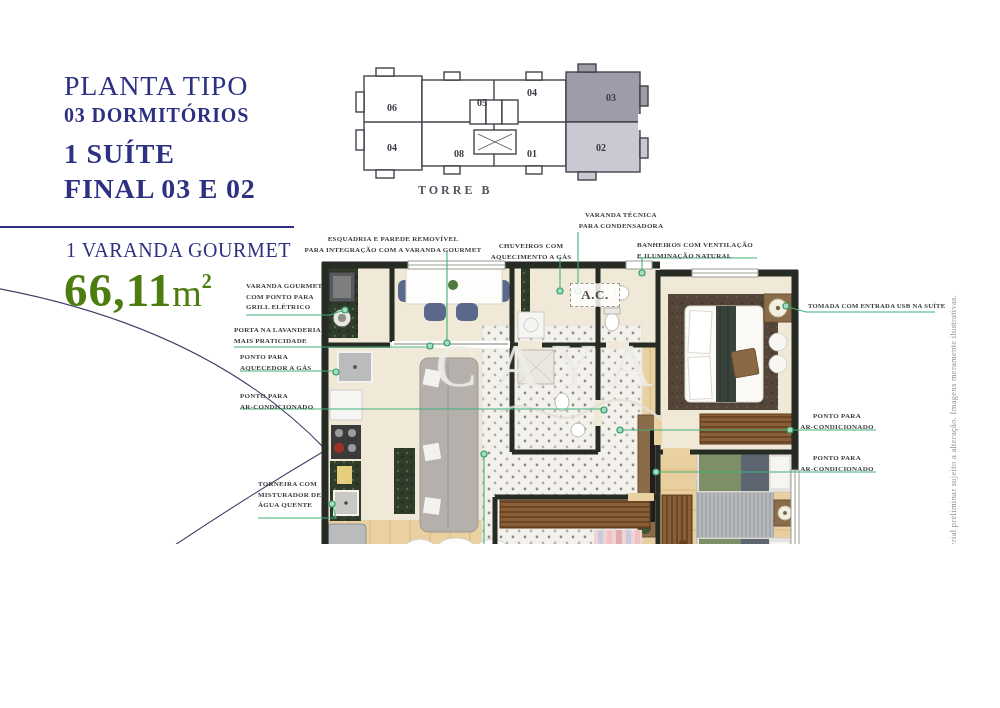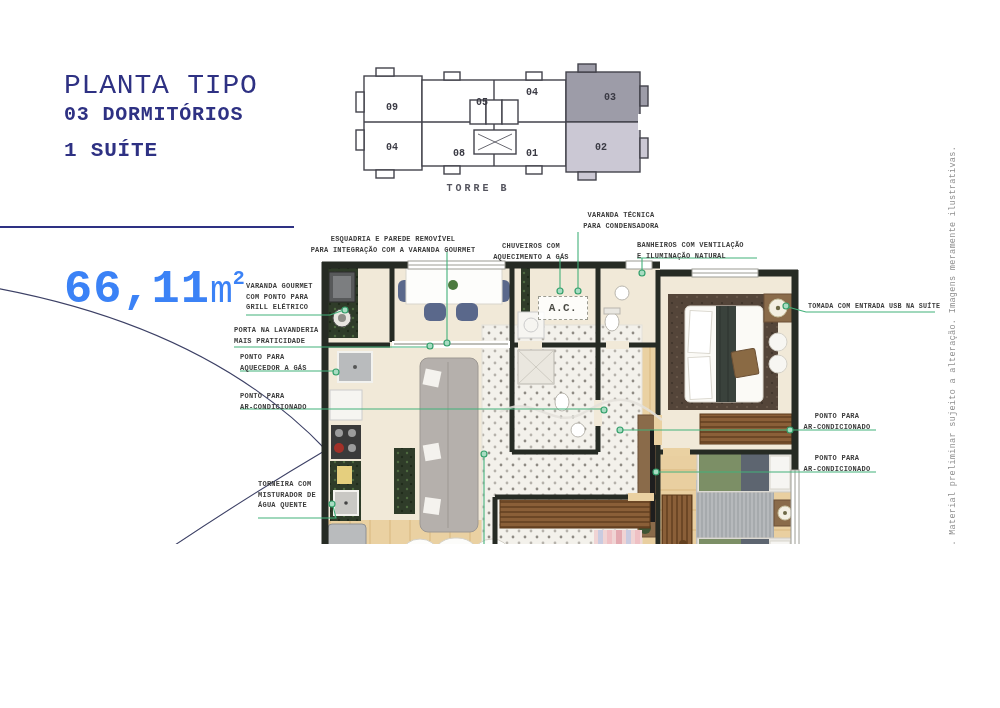--- a/index.html
+++ b/index.html
@@ -1,61 +1,61 @@
 <!DOCTYPE html>
 <html><head>
 <meta charset="utf-8">
 <style>
   html,body{margin:0;padding:0;background:#fff;}
   #canvas{position:relative;width:1000px;height:544px;background:#fff;overflow:hidden;
-          font-family:Liberation Mono, monospace;border-radius:14px;}
+          font-family:Liberation Serif, serif;border-radius:14px;}
   #gfx{position:absolute;left:0;top:0;width:1000px;height:708px;}
 
   
   .title-line{position:absolute;left:64px;color:#2e3183;letter-spacing:.8px;line-height:1;}
   #t1{top:72px;font-size:28px;font-weight:400;}
   #t2{top:105px;font-size:20px;font-weight:800;}
-  #t3{top:140px;font-size:21px;font-weight:800;}
+  #t3{top:140px;font-size:28px;font-weight:800;}
   #t4{top:175px;font-size:28px;font-weight:800;}
   #divider{position:absolute;left:0;top:226px;width:294px;height:2px;background:#2e3183;}
   #subtitle{position:absolute;left:66px;top:239px;font-size:20px;font-weight:400;
             color:#2e3183;letter-spacing:.6px;}
-  #area{position:absolute;left:64px;top:263px;color:#3b82f6;}
+  #area{position:absolute;left:64px;top:263px;color:#4d7c0f;}
   #area .val{font-size:47px;font-weight:800;letter-spacing:1px;}
   #area .unit{font-size:38px;font-weight:400;}
   #area .sup{font-size:20px;font-weight:700;vertical-align:18px;}
 
   
   .unit-label{position:absolute;width:30px;text-align:center;font-size:10px;font-weight:800;
               color:#3a3a44;}
-  #torre-label{position:absolute;left:418px;top:183px;width:120px;text-align:center;
-               font-size:10px;font-weight:600;letter-spacing:3px;color:#54545e;}
+  #torre-label{position:absolute;left:418px;top:183px;width:120px;text-align:left;
+               font-size:12px;font-weight:600;letter-spacing:3px;color:#54545e;}
 
   
   .ann{position:absolute;font-size:7px;font-weight:700;line-height:1.5;color:#3d3d3d;
        letter-spacing:.25px;white-space:pre-line;}
   #ann-esquadria{left:278px;top:234px;width:230px;text-align:center;}
   #ann-chuveiros{left:478px;top:241px;width:106px;text-align:center;}
   #ann-vartec{left:566px;top:210px;width:110px;text-align:center;}
   #ann-banheiros{left:637px;top:240px;width:160px;text-align:left;}
   #ann-tomada{left:808px;top:301px;width:150px;font-size:6.7px;}
   #ann-ar1{left:793px;top:411px;width:88px;text-align:center;}
   #ann-ar2{left:793px;top:453px;width:88px;text-align:center;}
   #ann-vgourmet{left:246px;top:281px;width:92px;}
   #ann-porta{left:234px;top:325px;width:116px;}
   #ann-aquecedor{left:240px;top:352px;width:104px;}
   #ann-arleft{left:240px;top:391px;width:104px;}
   #ann-torneira{left:258px;top:479px;width:92px;}
   #ann-sala{left:330px;top:653px;width:190px;text-align:center;}
   #ann-dorm3{left:598px;top:653px;width:190px;text-align:left;}
 
   
-  #ac-box{position:absolute;left:538px;top:283px;width:48px;height:22px;background:rgba(255,255,255,.85);
-          border:1px dashed #9a9a8f;font-size:11px;font-weight:700;color:#4a4a44;
-          display:flex;align-items:center;justify-content:center;letter-spacing:.5px;margin-top:13px;}
+  #ac-box{position:absolute;left:570px;top:283px;width:48px;height:22px;background:rgba(255,255,255,.85);
+          border:1px dashed #9a9a8f;font-size:13px;font-weight:700;color:#4a4a44;
+          display:flex;align-items:center;justify-content:center;letter-spacing:.5px;}
   #watermark{position:absolute;left:408px;top:330px;width:290px;text-align:center;font-size:62px;
              font-weight:400;letter-spacing:18px;color:rgba(236,234,229,.88);
              text-shadow:0 0 2px rgba(255,255,255,.4);}
 
   
   #disclaimer{position:absolute;left:948px;top:112px;height:520px;writing-mode:vertical-rl;
               transform:rotate(180deg);font-size:8.5px;color:#8f8f8f;letter-spacing:.3px;
               white-space:nowrap;}
 </style>
 </head>
@@ -346,36 +346,39 @@
         <circle cx="332" cy="504" r="3"></circle>
           <circle cx="484" cy="454" r="3"></circle>
           <circle cx="602" cy="578" r="3"></circle>
       </g>
     </g>
   </svg>
 
   <div class="title-line" id="t1">PLANTA TIPO</div>
   <div class="title-line" id="t2">03 DORMITÓRIOS</div>
   <div class="title-line" id="t3">1 SUÍTE</div>
+  <div class="title-line" id="t4">FINAL 03 E 02</div>
   <div id="divider"></div>
+  <div id="subtitle">1 VARANDA GOURMET</div>
   <div id="area">
     <span class="val">66,11</span><span class="unit">m</span><span class="sup">2</span>
   </div>
 
-  <div class="unit-label" style="left:377px;top:102px;">09</div>
+  <div class="unit-label" style="left:377px;top:102px;">06</div>
   <div class="unit-label" style="left:467px;top:97px;">05</div>
   <div class="unit-label" style="left:517px;top:87px;">04</div>
   <div class="unit-label" style="left:586px;top:92px;text-align:right;">03</div>
   <div class="unit-label" style="left:377px;top:142px;">04</div>
   <div class="unit-label" style="left:444px;top:148px;">08</div>
   <div class="unit-label" style="left:517px;top:148px;">01</div>
   <div class="unit-label" style="left:586px;top:142px;">02</div>
   <div id="torre-label">TORRE B</div>
 
   <div id="ac-box">A.C.</div>
+  <div id="watermark">CAYA</div>
 
   <div class="ann" id="ann-esquadria">ESQUADRIA E PAREDE REMOVÍVEL
 PARA INTEGRAÇÃO COM A VARANDA GOURMET</div>
   <div class="ann" id="ann-chuveiros">CHUVEIROS COM
 AQUECIMENTO A GÁS</div>
   <div class="ann" id="ann-vartec">VARANDA TÉCNICA
 PARA CONDENSADORA</div>
   <div class="ann" id="ann-banheiros">BANHEIROS COM VENTILAÇÃO
 E ILUMINAÇÃO NATURAL</div>
   <div class="ann" id="ann-tomada">TOMADA COM ENTRADA USB NA SUÍTE</div>

